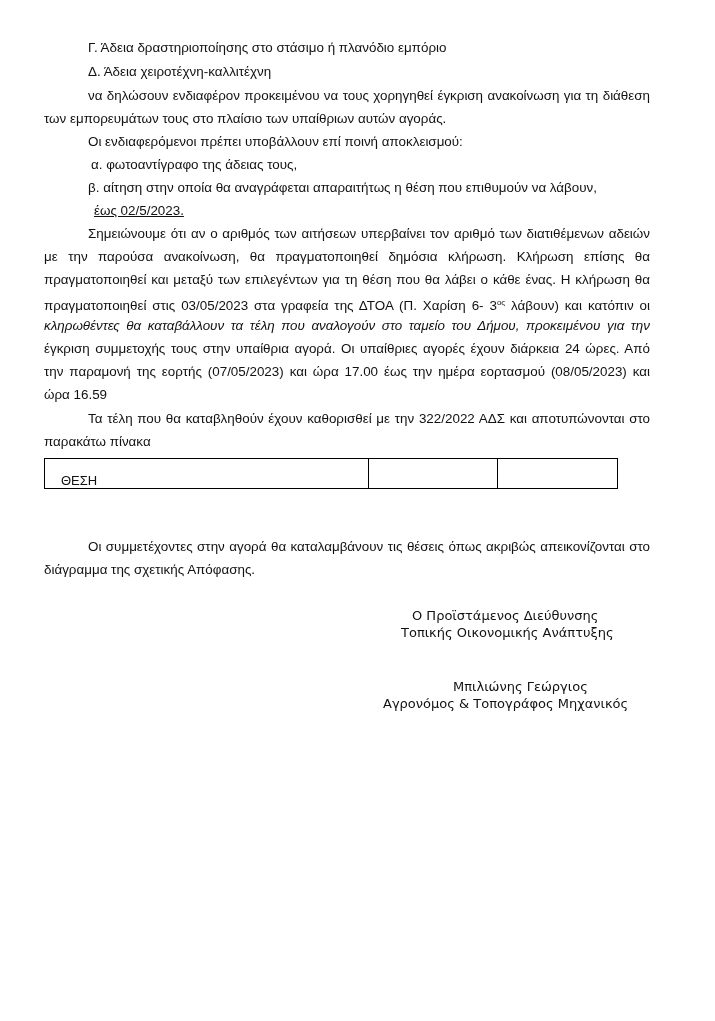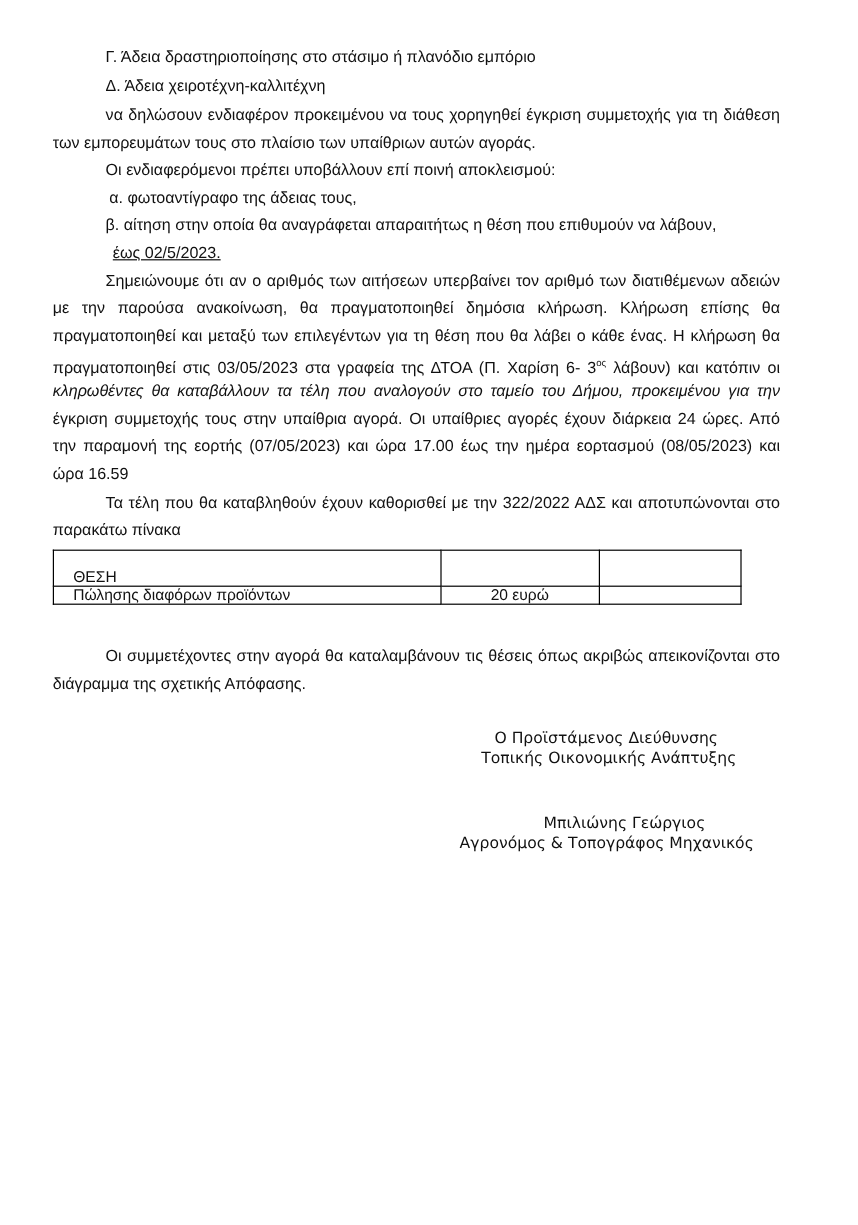--- a/index.html
+++ b/index.html
@@ -16,21 +16,21 @@
   table.fees td.c2 { width: 112px; text-align: center; }
   table.fees td.c3 { width: 102px; }
   .sig { position: absolute; text-align: left; font-family: "DejaVu Sans", sans-serif; font-size: 13px; line-height: 17px; white-space: nowrap; }
 </style>
 </head>
 <body>
 
 <div>
   <div class="line" style="left:88px; top:40px;">Γ. Άδεια δραστηριοποίησης στο στάσιμο ή πλανόδιο εμπόριο</div>
   <div class="line" style="left:88px; top:64px;">Δ. Άδεια χειροτέχνη-καλλιτέχνη</div>
-  <div class="line" style="left:88px; top:88px; width:562px; text-align:justify; text-align-last:justify;">να δηλώσουν ενδιαφέρον προκειμένου να τους χορηγηθεί έγκριση συμμετοχής για τη διάθεση</div>
+  <div class="line" style="left:88px; top:88px; width:562px; text-align:justify; text-align-last:justify;">να δηλώσουν ενδιαφέρον προκειμένου να τους χορηγηθεί έγκριση ανακοίνωση για τη διάθεση</div>
   <div class="line" style="left:44px; top:111px;">των εμπορευμάτων τους στο πλαίσιο των υπαίθριων αυτών αγοράς.</div>
   <div class="line" style="left:88px; top:134px;">Οι ενδιαφερόμενοι πρέπει υποβάλλουν επί ποινή αποκλεισμού:</div>
   <div class="line" style="left:91px; top:157px;">α. φωτοαντίγραφο της άδειας τους,</div>
   <div class="line" style="left:88px; top:180px;">β. αίτηση στην οποία θα αναγράφεται απαραιτήτως η θέση που επιθυμούν να λάβουν,</div>
   <div class="line u" style="left:94px; top:203px;">έως  02/5/2023.</div>
 
   <div class="line" style="left:88px; top:226px; width:562px; text-align:justify; text-align-last:justify;">Σημειώνουμε ότι αν ο αριθμός των αιτήσεων υπερβαίνει τον αριθμό των διατιθέμενων αδειών</div>
   <div class="just" style="top:249px;">με την παρούσα ανακοίνωση, θα πραγματοποιηθεί δημόσια κλήρωση. Κλήρωση επίσης θα</div>
   <div class="just" style="top:272px;">πραγματοποιηθεί και μεταξύ των επιλεγέντων για τη θέση που θα λάβει ο κάθε ένας. Η κλήρωση θα</div>
   <div class="just" style="top:295px;"><span>πραγματοποιηθεί στις  03/05/2023 στα γραφεία της ΔΤΟΑ (Π. Χαρίση 6- 3</span><sup style="font-size:8px;">ος</sup><span> λάβουν) και κατόπιν οι</span></div>
@@ -42,25 +42,20 @@
   <div class="line" style="left:88px; top:411px; width:562px; text-align:justify; text-align-last:justify;">Τα τέλη που θα καταβληθούν έχουν καθορισθεί με την 322/2022 ΑΔΣ και αποτυπώνονται στο</div>
   <div class="line" style="left:44px; top:434px;">παρακάτω πίνακα</div>
 
   <table class="fees">
     <tbody>
         <tr class="head">
       <td class="c1">ΘΕΣΗ</td>
       <td class="c2"></td>
       <td class="c3"></td>
     </tr>
-    <tr>
-      <td class="c1">Πώλησης διαφόρων προϊόντων</td>
-      <td class="c2">20 ευρώ</td>
-      <td class="c3"></td>
-    </tr>
   </tbody>
     </table>
 
   <div class="line" style="left:88px; top:539px; width:562px; text-align:justify; text-align-last:justify;">Οι συμμετέχοντες στην αγορά θα καταλαμβάνουν τις θέσεις όπως ακριβώς απεικονίζονται στο</div>
   <div class="line" style="left:44px; top:562px;">διάγραμμα της σχετικής Απόφασης.</div>
 
   <div class="sig" style="left:412px; top:607px;">Ο Προϊστάμενος Διεύθυνσης</div>
   <div class="sig" style="left:401px; top:624px;">Τοπικής Οικονομικής Ανάπτυξης</div>
   <div class="sig" style="left:453px; top:678px;">Μπιλιώνης Γεώργιος</div>
   <div class="sig" style="left:383px; top:695px;">Αγρονόμος &amp; Τοπογράφος Μηχανικός</div>

